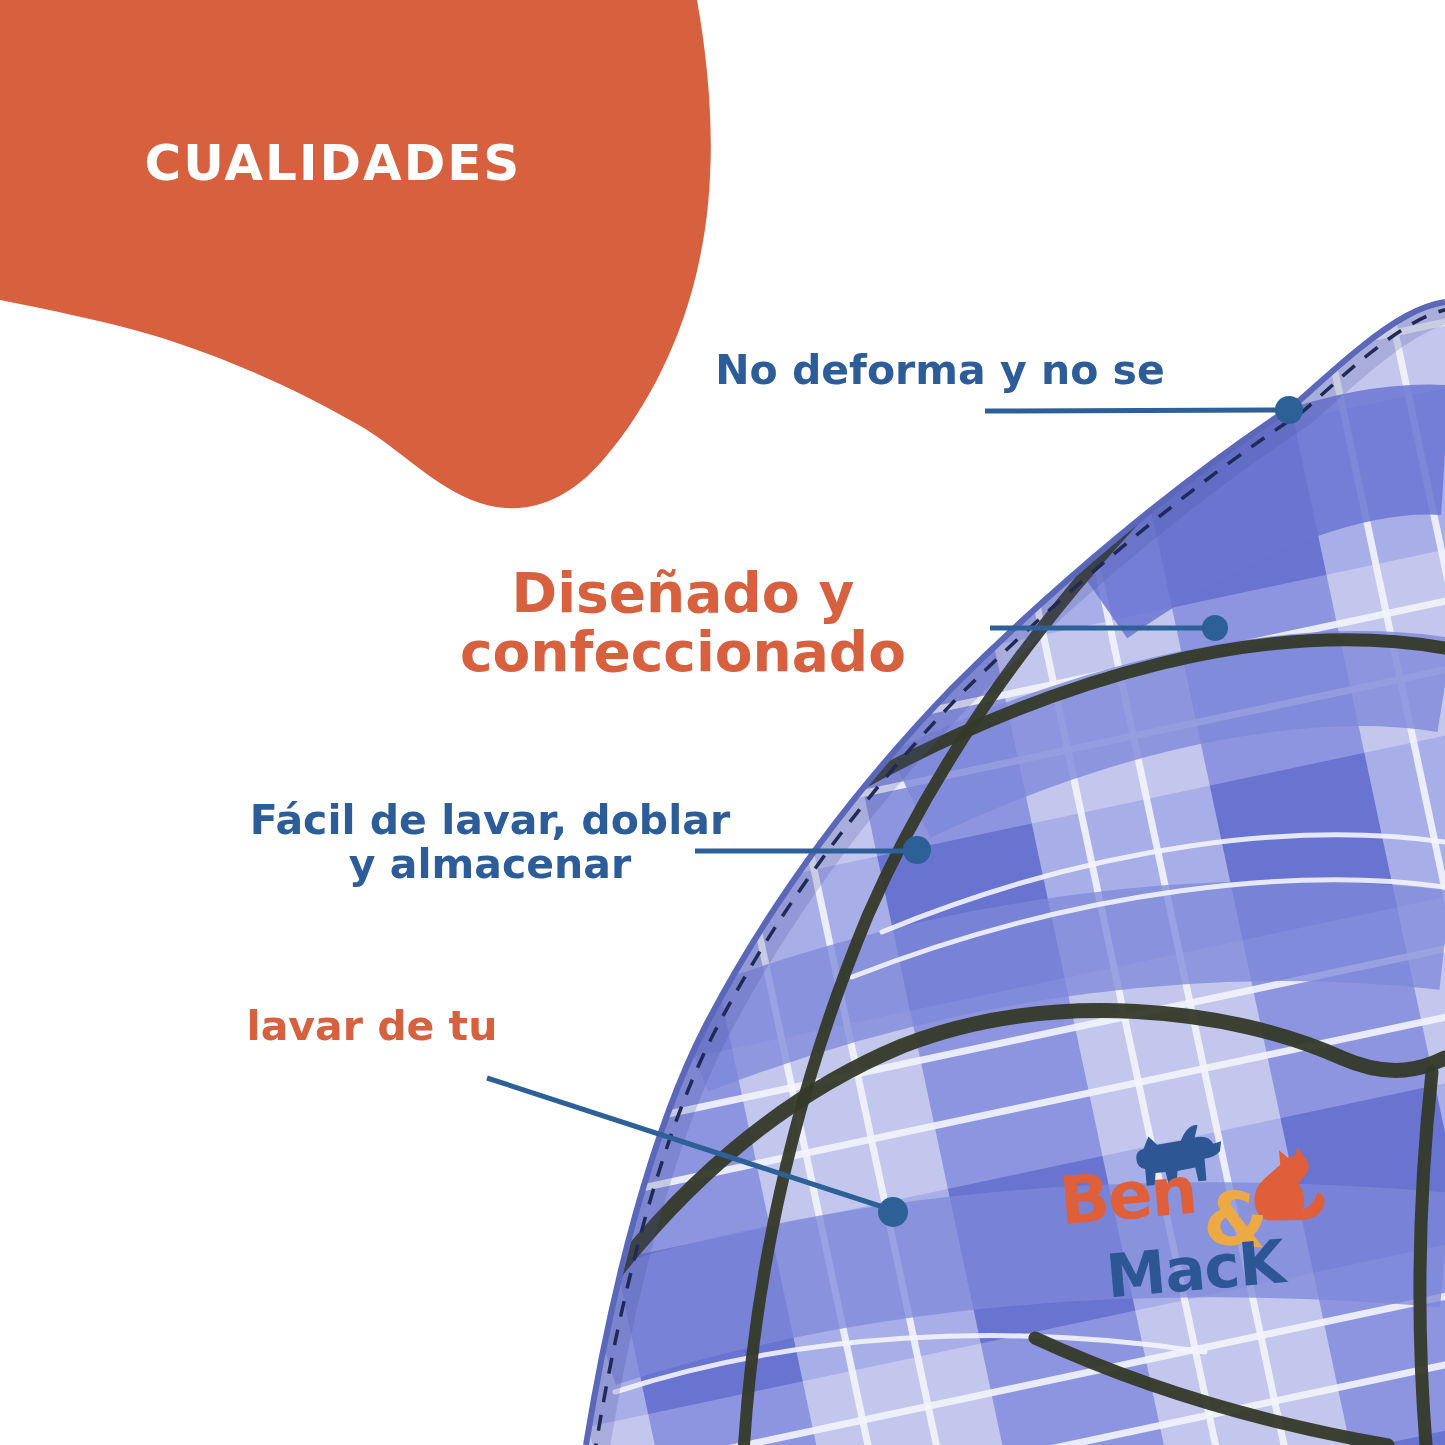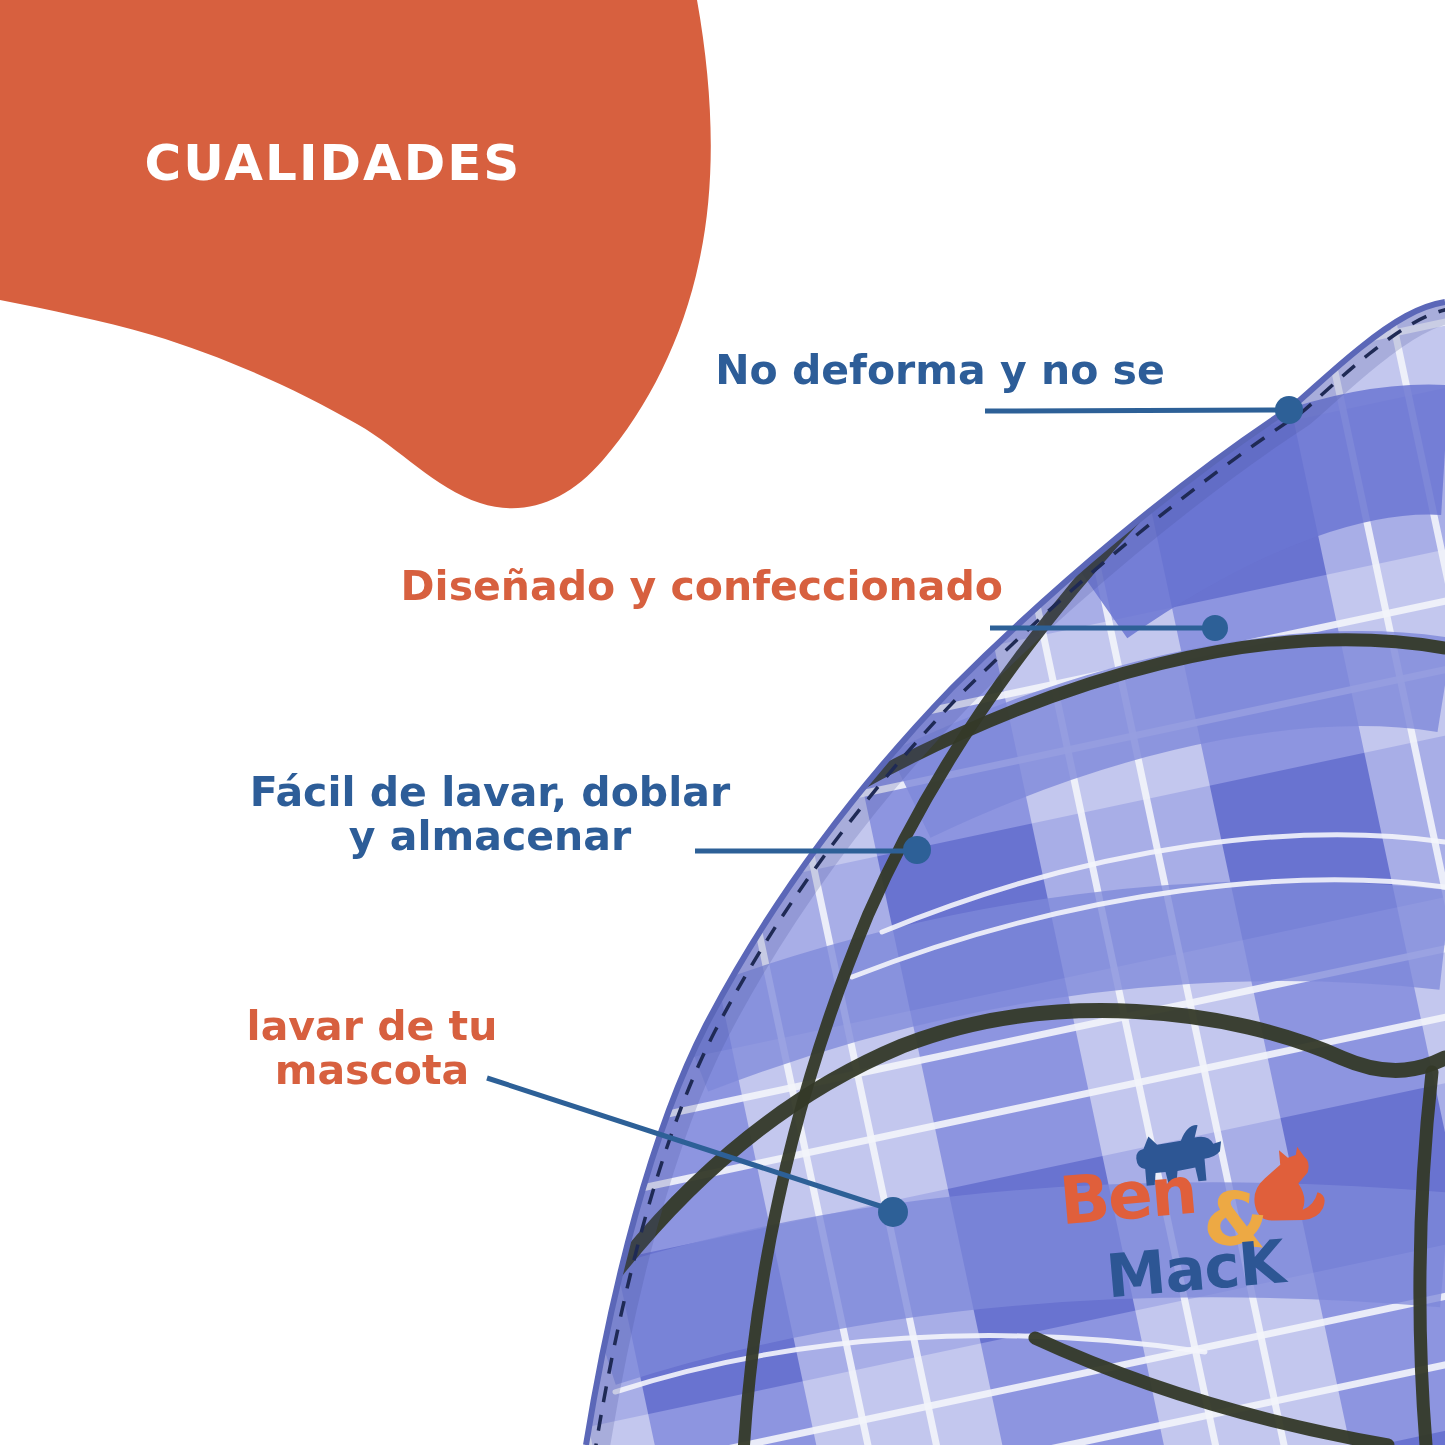--- a/index.html
+++ b/index.html
@@ -24,22 +24,22 @@
   
   .title{
     position:absolute;left:118px;top:138px;width:430px;text-align:center;
     font-size:50px;font-weight:800;letter-spacing:2px;color:var(--title-color,#fff);line-height:1;
   }
   .callout{position:absolute;text-align:center;font-weight:800;line-height:1.08;}
   .callout .ln{display:block;}
   .callout.blue{color:var(--text-blue,#2d5d98);}
   .callout.orange{color:var(--text-orange,#d7603f);}
   .c1{left:650px;top:348px;width:580px;font-size:41px;}
-  .c2{left:363px;top:564px;width:640px;font-size:41px;text-align:right;}
-  .c3{left:210px;top:770px;width:560px;font-size:41px;}
+  .c2{left:363px;top:564px;width:640px;font-size:55px;}
+  .c3{left:210px;top:798px;width:560px;font-size:41px;}
   .c4{left:132px;top:1004px;width:480px;font-size:41px;}
 
   
   .logo{position:absolute;left:1062px;top:1122px;width:260px;height:200px;transform:rotate(-5deg);}
   .logo .word1{position:absolute;left:0px;top:30px;font-size:66px;font-weight:800;color:var(--logo-orange,#e05f3b);letter-spacing:-2px;}
   .logo .amp{position:absolute;left:142px;top:58px;font-size:74px;font-weight:800;color:var(--logo-yellow,#eda944);transform:rotate(10deg);}
   .logo .word2{position:absolute;left:40px;top:112px;font-size:60px;font-weight:800;color:var(--logo-blue,#2d5694);letter-spacing:-1px;}
   .logo .dog{position:absolute;left:72px;top:-2px;width:104px;height:80px;}
   .logo .cat{position:absolute;left:182px;top:26px;width:92px;height:92px;}
 </style>
@@ -115,21 +115,20 @@
   </div>
   <div class="callout orange c2">
     <span class="ln">Diseñado y confeccionado</span>
   </div>
   <div class="callout blue c3">
     <span class="ln">Fácil de lavar, doblar</span>
     <span class="ln">y almacenar</span>
   </div>
   <div class="callout orange c4">
     <span class="ln">lavar de tu</span>
-    <span class="ln">mascota</span>
   </div>
 
   <div class="logo">
     <svg class="dog" viewBox="0 0 100 80" aria-hidden="true">
       <path fill="var(--logo-blue,#2d5694)" d="M14 62 L14 45 Q6 44 6 34 Q6 26 14 25 L20 13 L28 22 L52 20 Q60 4 70 6 L66 18 Q80 16 84 26 L92 24 L90 34 Q84 40 74 40 L74 62 L66 62 L64 48 L46 50 L44 62 L36 62 L34 50 L24 50 L22 62 Z"></path>
     </svg>
     <svg class="cat" viewBox="0 0 90 90" aria-hidden="true">
       <path fill="var(--logo-orange,#e05f3b)" d="M30 78 Q14 78 12 62 Q10 46 24 36 L40 24 L40 10 L48 18 L56 16 L58 8 L64 18 Q70 24 66 34 L56 44 Q64 58 58 70 Q70 66 74 54 Q84 58 78 70 Q72 80 58 80 Z"></path>
     </svg>
     <span class="word1">Ben</span>

